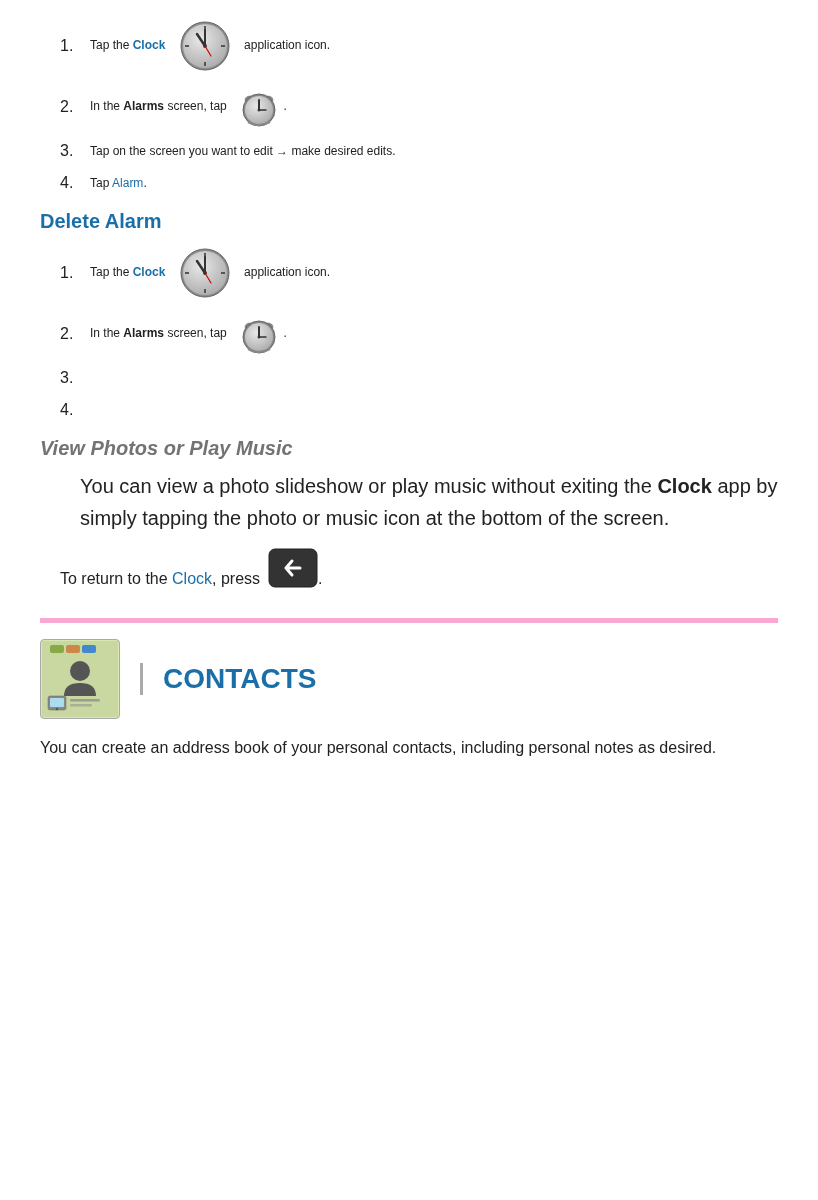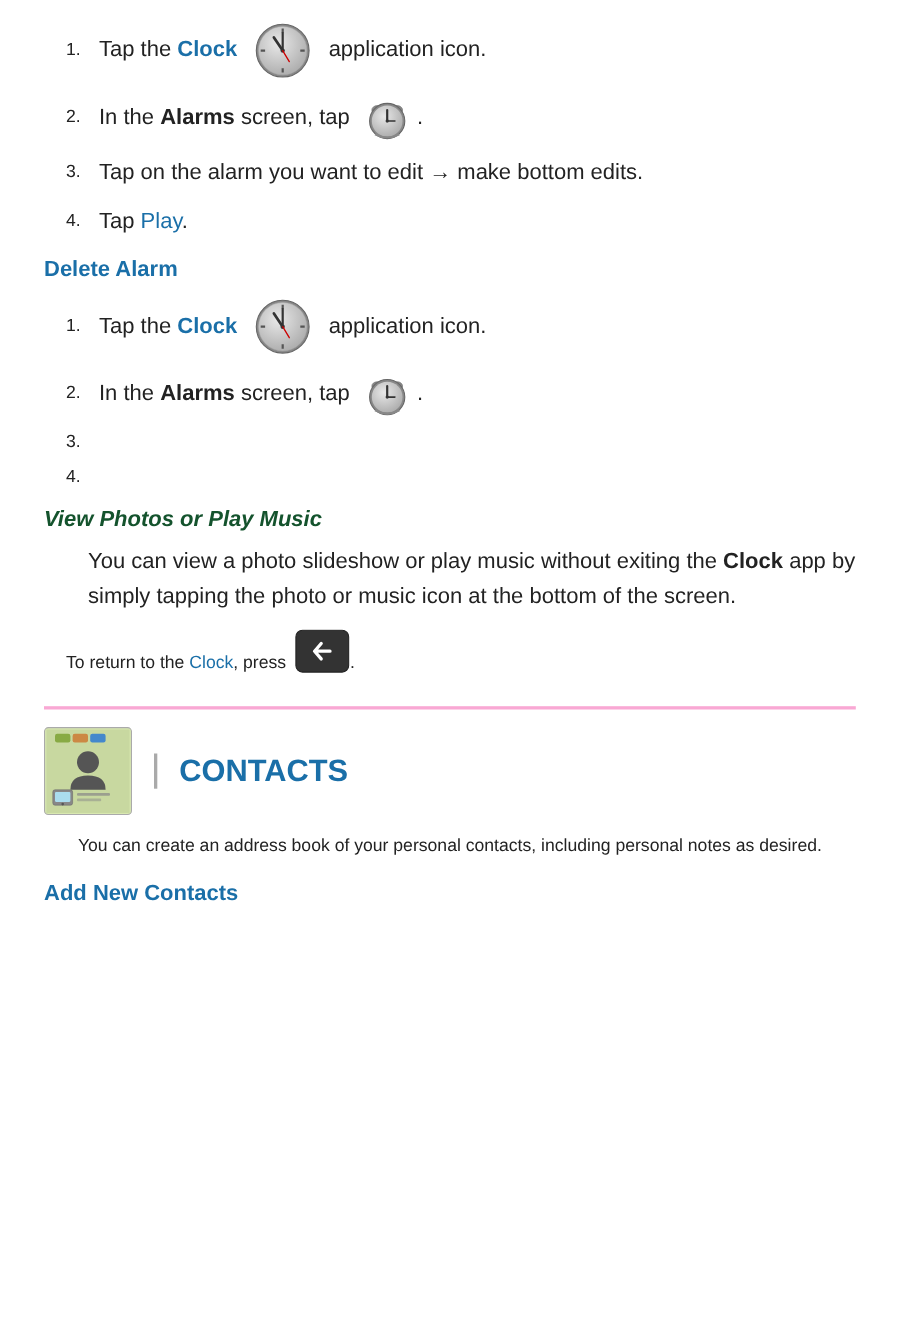--- a/index.html
+++ b/index.html
@@ -21,36 +21,36 @@
       align-items: center;
       margin-bottom: 14px;
       padding-left: 20px;
     }
     .step-number {
       min-width: 30px;
       font-size: 16px;
       color: #222;
     }
     .step-text {
-      font-size: 20px;
+      font-size: 12px;
       line-height: 1.5;
     }
     .blue { color: #1a6fa8; }
     .bold { font-weight: bold; }
     .section-heading {
       font-size: 20px;
       font-weight: bold;
       color: #1a6fa8;
       margin: 18px 0 14px 0;
     }
     .section-heading-italic {
       font-size: 20px;
       font-weight: bold;
       font-style: italic;
-      color: #14532d;
+      color: #737373;
       margin: 18px 0 10px 0;
     }
     .clock-icon {
       width: 52px;
       height: 52px;
       display: inline-block;
       vertical-align: middle;
       margin: 0 10px;
       flex-shrink: 0;
     }
@@ -80,21 +80,21 @@
       padding-left: 20px;
       margin: 14px 0 10px 0;
       font-size: 16px;
       display: flex;
       align-items: flex-end;
     }
     .contacts-section {
       display: flex;
       align-items: center;
       margin: 30px 0 16px 0;
-      border-top: 3px solid #f9a8d4;
+      border-top: 5px solid #f9a8d4;
       padding-top: 16px;
     }
     .contacts-icon-box {
       width: 80px;
       height: 80px;
       border: 1px solid #aaa;
       border-radius: 4px;
       margin-right: 20px;
       display: flex;
       align-items: center;
@@ -108,21 +108,20 @@
       font-size: 28px;
       font-weight: bold;
       color: #1a6fa8;
       border-left: 3px solid #aaa;
       padding-left: 20px;
     }
     .contacts-description {
       font-size: 16px;
       line-height: 1.6;
       margin-bottom: 18px;
-      text-align: center;
     }
     .add-new-heading {
       font-size: 20px;
       font-weight: bold;
       color: #1a6fa8;
       margin-top: 8px;
     }
   </style>
 </head>
 <body>
@@ -182,25 +181,25 @@
 
         <line x1="21" y1="24" x2="28" y2="24" stroke="#333" stroke-width="1.5" stroke-linecap="round"></line>
 
         <path d="M10 36 Q21 42 32 36" stroke="#888" stroke-width="2" fill="none"></path>
       </svg>
       .
     </span>
   </li>
   <li>
     <span class="step-number">3.</span>
-    <span class="step-text">Tap on the alarm you want to edit → make bottom edits.</span>
+    <span class="step-text">Tap on the screen you want to edit → make desired edits.</span>
   </li>
   <li>
     <span class="step-number">4.</span>
-    <span class="step-text">Tap <span class="blue">Play</span>.</span>
+    <span class="step-text">Tap <span class="blue">Alarm</span>.</span>
   </li>
 </ol>
 
 <div>
   <div class="section-heading">Delete Alarm</div>
   <ol class="step-list">
     <li>
       <span class="step-number">1.</span>
       <span class="step-text">
         Tap the <span class="blue bold">Clock</span>
@@ -292,14 +291,13 @@
         <rect x="8" y="57" width="14" height="9" rx="1" fill="#aaddee"></rect>
         <circle cx="15" cy="68" r="1.2" fill="#555"></circle>
 
         <rect x="28" y="58" width="30" height="2.5" rx="1" fill="#888" opacity="0.7"></rect>
         <rect x="28" y="63" width="22" height="2.5" rx="1" fill="#888" opacity="0.5"></rect>
       </svg>
     </div>
     <div class="contacts-title">CONTACTS</div>
   </div>
   <p class="contacts-description">You can create an address book of your personal contacts, including personal notes as desired.</p>
-  <div class="add-new-heading">Add New Contacts</div>
 </div>
 
 </body></html>

